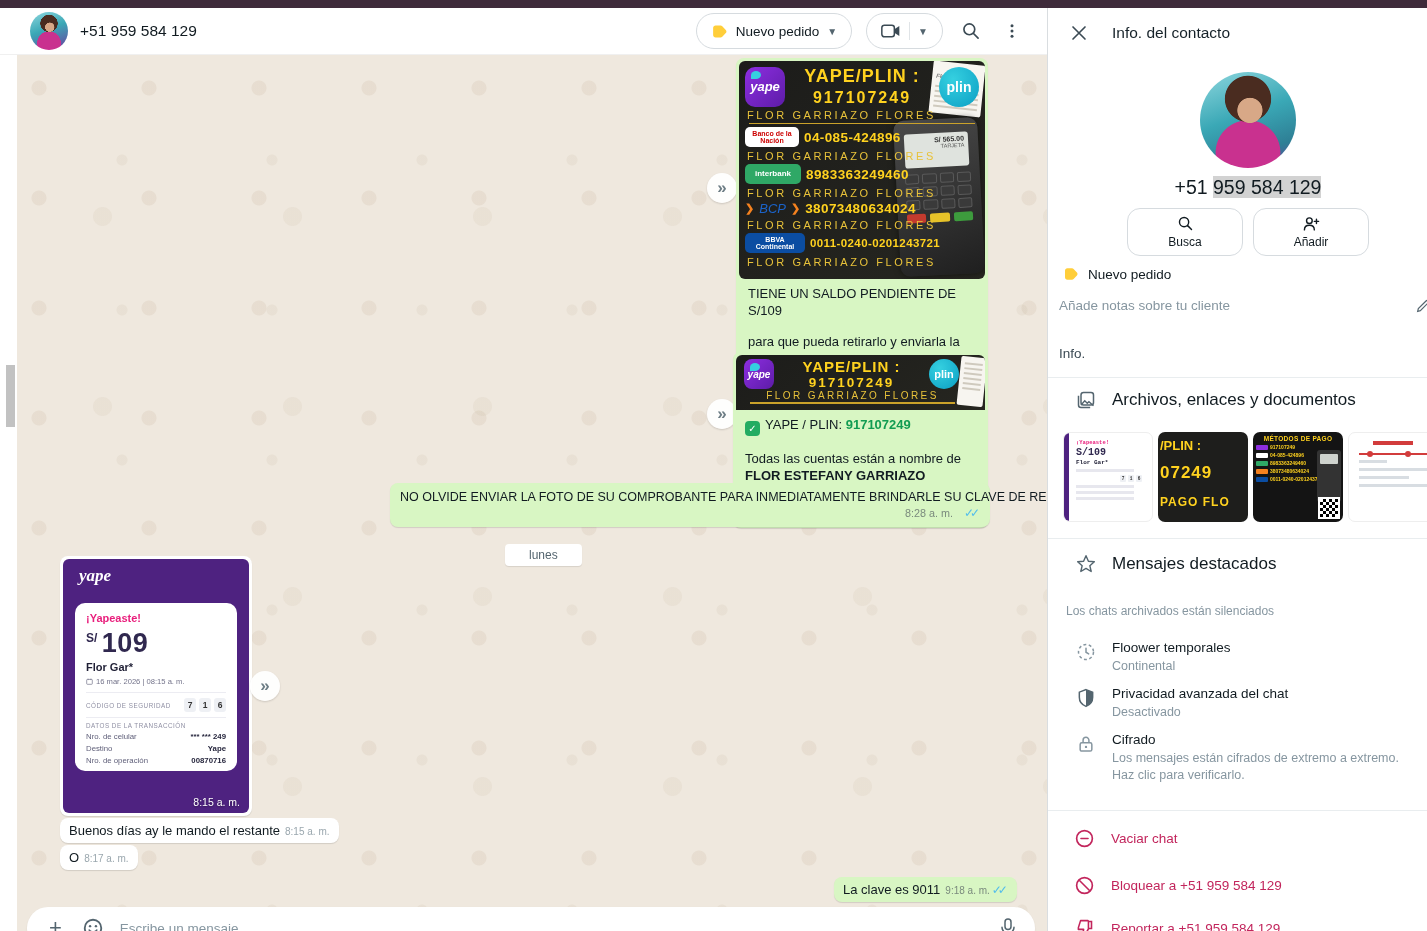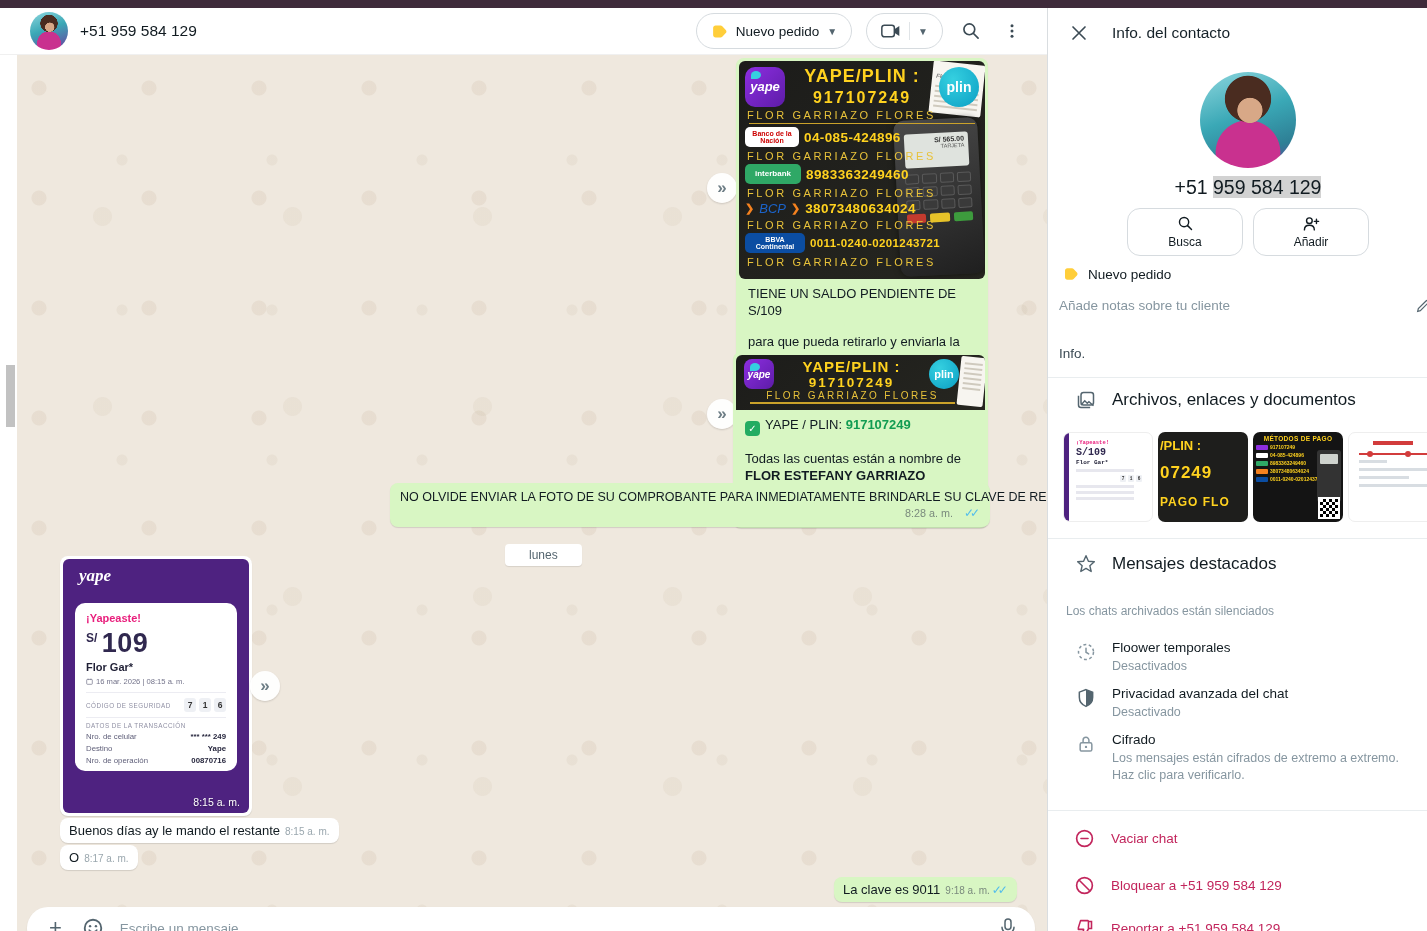--- a/index.html
+++ b/index.html
@@ -596,21 +596,21 @@
 
     <div class="menu-item" style="top:632px;">
       <span class="ic">
         <svg width="20" height="20" viewBox="0 0 24 24">
             <circle cx="12" cy="12" r="9" fill="none" stroke="#8696a0" stroke-width="1.8" stroke-dasharray="3.5 3"></circle>
             <path d="M12 7.5v4.8l3.2 2" fill="none" stroke="#8696a0" stroke-width="1.8" stroke-linecap="round"></path>
           </svg>
       </span>
       <span>
         <div class="mi-title">Floower temporales</div>
-        <div class="mi-sub">Desactivados</div>
+        <div class="mi-sub">Continental</div>
       </span>
     </div>
 
     <div class="menu-item" style="top:678px;">
       <span class="ic">
         <svg width="20" height="20" viewBox="0 0 24 24">
             <path d="M12 2l8 3v6c0 5.2-3.4 9.2-8 11-4.6-1.8-8-5.8-8-11V5z" fill="none" stroke="#54656f" stroke-width="1.8"></path>
             <path d="M12 2l8 3v6c0 5.2-3.4 9.2-8 11z" fill="#54656f"></path>
           </svg>
       </span>

